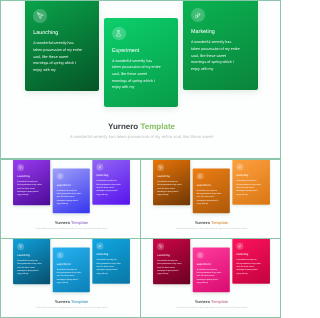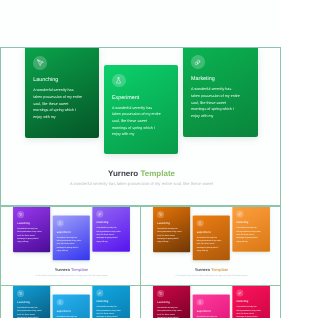--- a/index.html
+++ b/index.html
@@ -18,21 +18,21 @@
   .h-ttl{font-size:5.4px;line-height:6.2px;font-weight:400;}
   .h-bdy{font-size:3.7px;line-height:6.72px;}
 
   .brand{position:absolute;width:100%;text-align:center;}
   .b1{font-weight:700;}
   .b2{font-weight:700;}
   .sub{position:absolute;width:100%;text-align:center;color:#b9bec2;}
 
   
   .tw{position:absolute;overflow:hidden;background:#fdfffe;box-sizing:border-box;
-      border:1px solid var(--bd);margin-top:47px;}
+      border:1px solid var(--bd);}
 </style>
 </head>
 <body>
 
 <div class="page">
   <div id="slides">
       <div class="tw" style="left: 0px; top: 0px; width: 281px; height: 159px;">
         <div class="inner" style="position: absolute; left: 0px; top: 0px; width: 281px; height: 159px; transform: scale(1); transform-origin: 0px 0px;">
           <div class="card" style="left: 24px; top: -3px; width: 74px; height: 93px; background: linear-gradient(152deg, rgb(10, 165, 76) 0%, rgb(5, 85, 38) 100%); box-shadow: rgba(20, 90, 55, 0.13) 0px 2px 7px; border-radius: 2px;">
             <span class="ic" style="left:8.3px;top:11px;width:13.6px;height:13.6px;">

